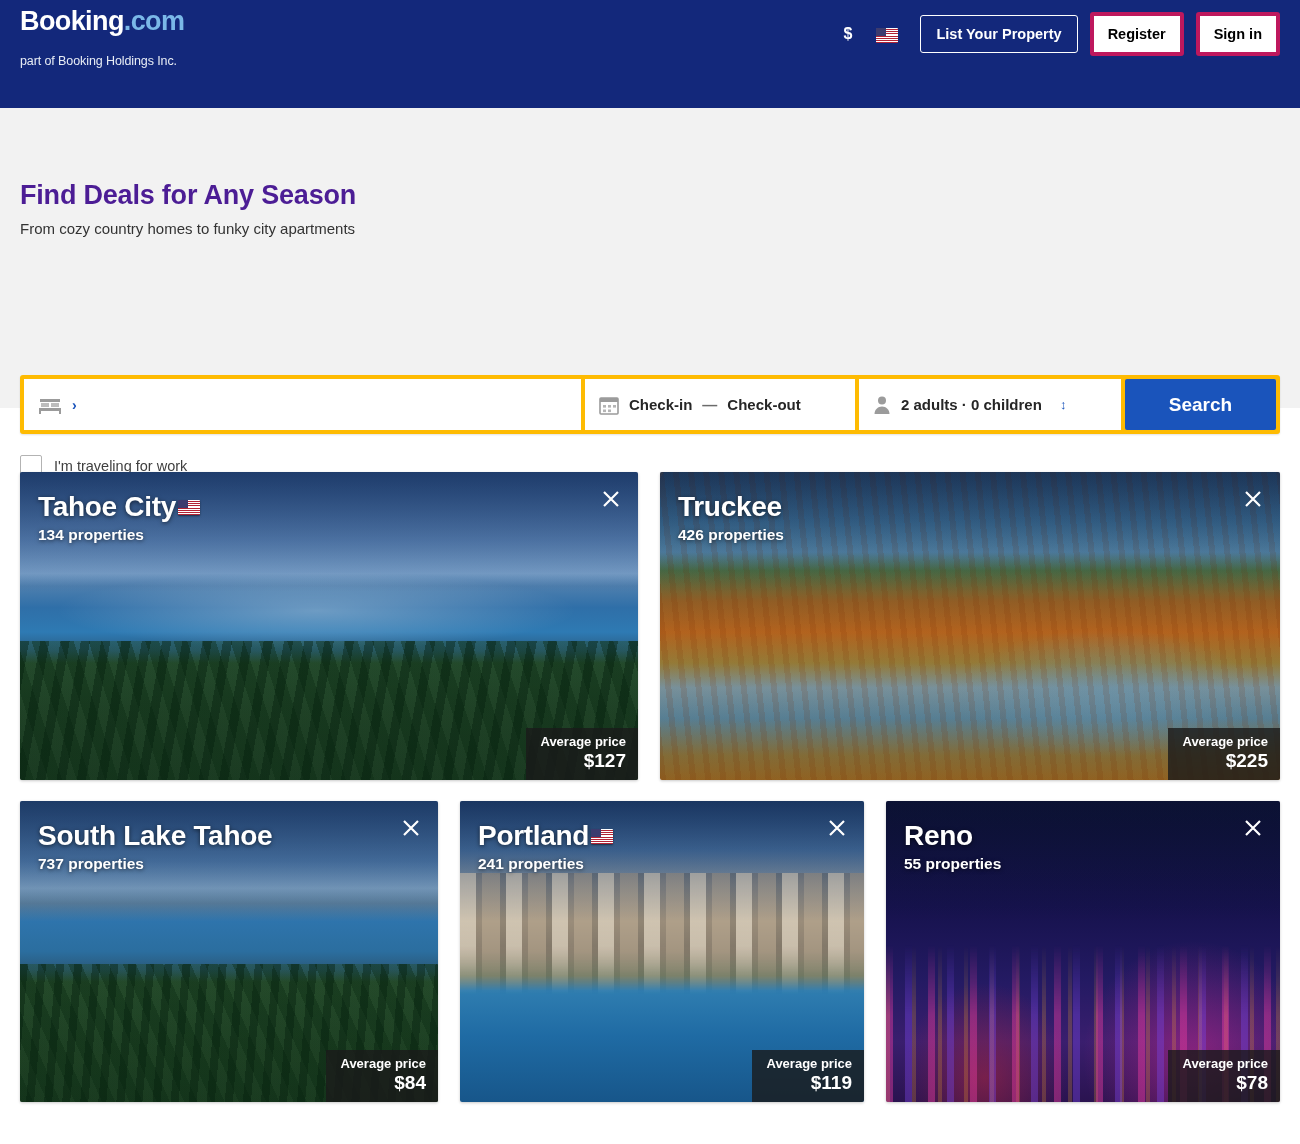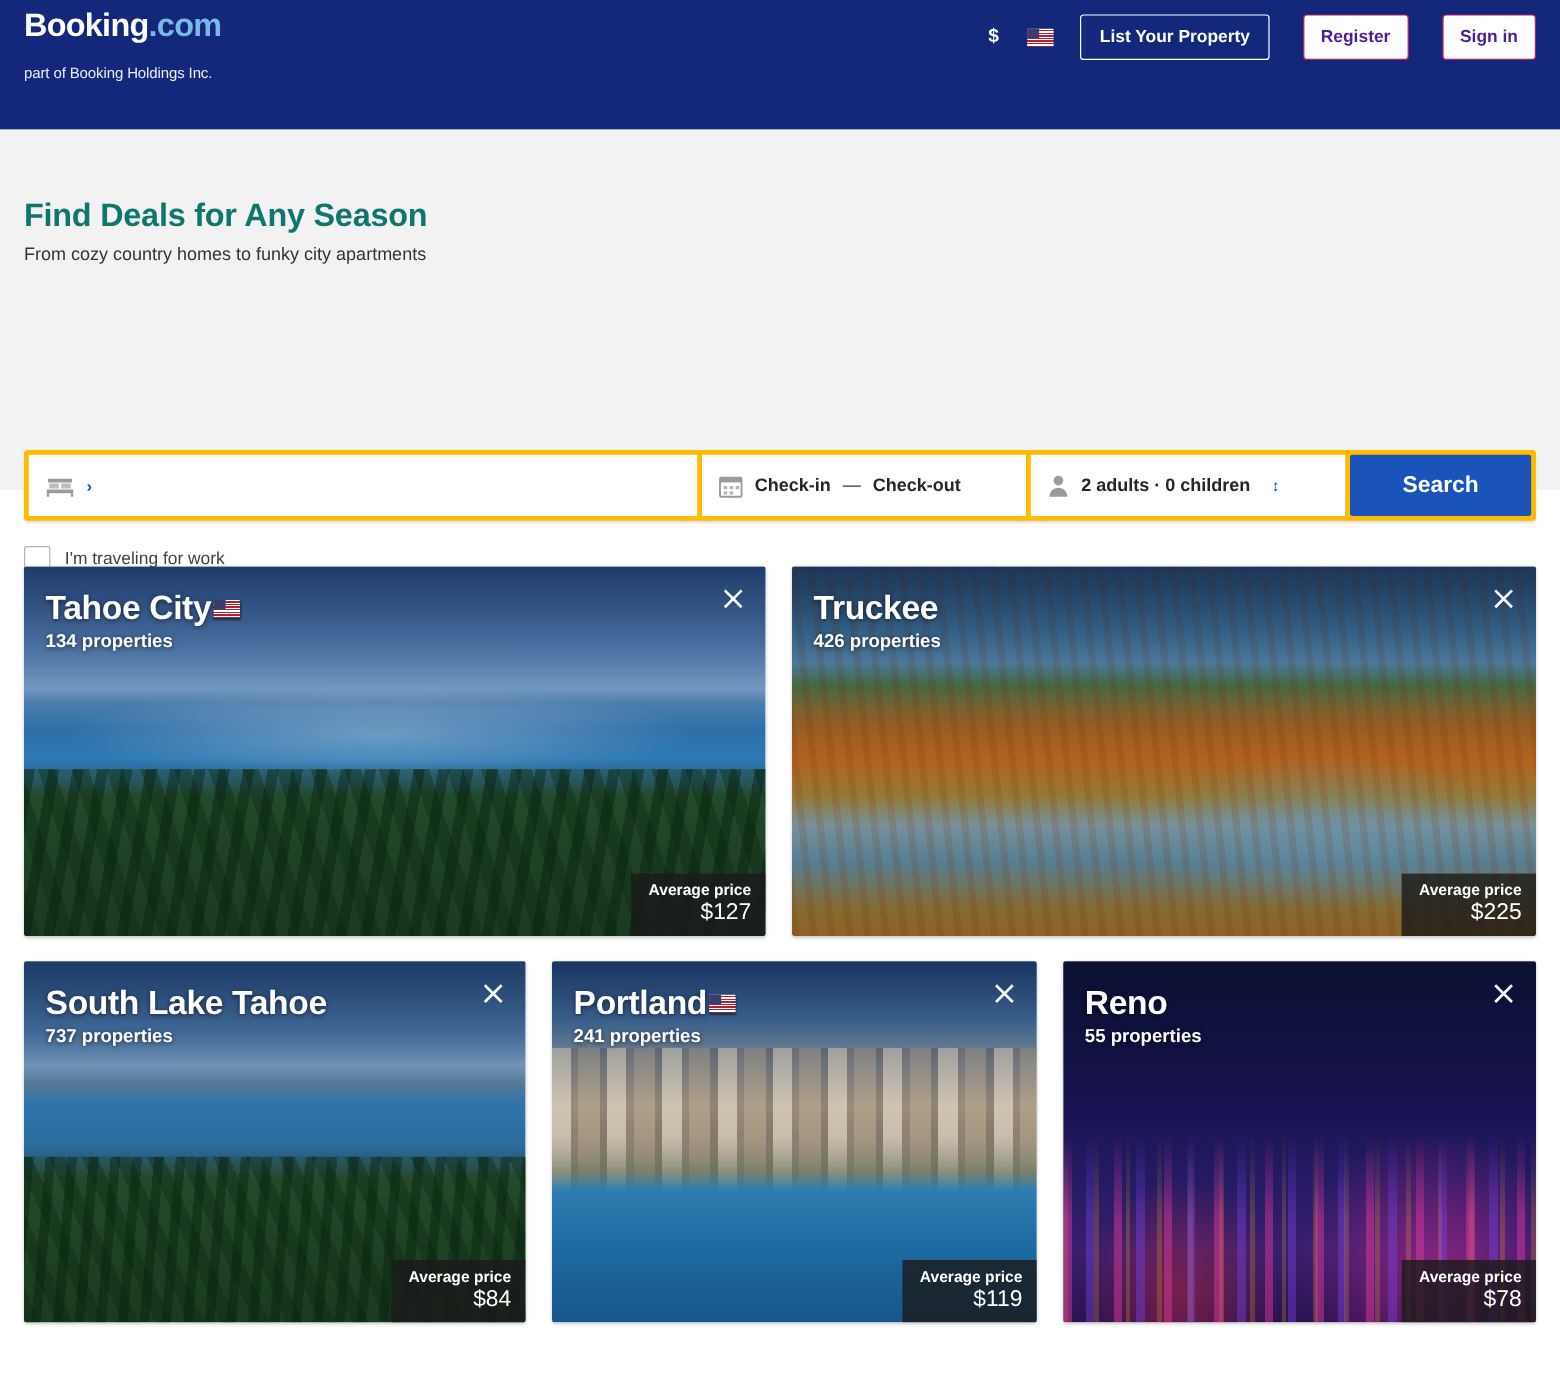--- a/index.html
+++ b/index.html
@@ -39,37 +39,37 @@
   .flag-box::before {
     content: ""; position: absolute; left: 0; top: 0; width: 10px; height: 8px; background: #3c3b6e;
   }
   .btn-outline {
     border: 1px solid #ffffff; color: #ffffff; background: transparent;
     font-size: 14.5px; font-weight: bold; padding: 10px 15px;
     border-radius: 3px; margin-left: 6px; cursor: pointer;
     font-family: "Liberation Sans", sans-serif;
   }
   .btn-white {
-    border: 1px solid #be185d; color: #4c1d95; background: #ffffff;
+    border: 4px solid #be185d; color: #000000; background: #ffffff;
     font-size: 14.5px; font-weight: bold; padding: 10px 14px;
-    border-radius: 3px; margin-left: 28px; cursor: pointer;
+    border-radius: 3px; margin-left: 12px; cursor: pointer;
     font-family: "Liberation Sans", sans-serif;
   }
 
   .nav { position: absolute; left: 20px; top: 68px; display: flex; align-items: center; }
   .nav-item {
     color: #ffffff; font-size: 15px; font-weight: bold;
     padding: 9px 16px; border-radius: 20px; cursor: pointer; white-space: nowrap;
   }
   .nav-item.active { background: #28397f; }
   .nav-item + .nav-item { margin-left: 22px; }
 
   
   .hero { background: #f2f2f2; height: 300px; position: relative; padding: 0 20px; }
-  .hero-title { font-size: 27px; font-weight: bold; color: #0f766e; padding-top: 56px; letter-spacing: -0.2px; }
+  .hero-title { font-size: 27px; font-weight: bold; color: #4c1d95; padding-top: 72px; letter-spacing: -0.2px; }
   .hero-sub { font-size: 15px; color: #333333; margin-top: 9px; }
 
   .searchbar {
     position: absolute; left: 20px; top: 267px; width: 1260px; height: 59px;
     display: flex; background: #febb02; border-radius: 3px; padding: 4px; gap: 4px;
     box-shadow: 0 1px 2px rgba(0,0,0,0.12);
   }
   .sb-field {
     background: #ffffff; display: flex; align-items: center;
     padding: 0 14px; gap: 10px; overflow: hidden;
@@ -131,21 +131,21 @@
   .card-close {
     position: absolute; right: 14px; top: 14px; z-index: 4;
     width: 26px; height: 26px; cursor: pointer;
   }
   .card-price {
     position: absolute; right: 0; bottom: 0; z-index: 3;
     background: rgba(26,26,26,0.80); color: #ffffff;
     padding: 6px 12px 8px 14px; text-align: right;
   }
   .price-label { font-size: 13px; font-weight: bold; line-height: 16px; }
-  .price-value { font-size: 19px; font-weight: normal; line-height: 22px; }
+  .price-value { font-size: 19px; font-weight: bold; line-height: 22px; }
 
   .flag-sm {
     display: inline-block; width: 22px; height: 15px;
     background:
       linear-gradient(#fff 0 7.2%, #b22234 7.2% 14.4%, #fff 14.4% 21.6%, #b22234 21.6% 28.8%,
       #fff 28.8% 36%, #b22234 36% 43.2%, #fff 43.2% 50.4%, #b22234 50.4% 57.6%,
       #fff 57.6% 64.8%, #b22234 64.8% 72%, #fff 72% 79.2%, #b22234 79.2% 86.4%,
       #fff 86.4% 93.2%, #b22234 93.2% 100%);
     position: relative; border-radius: 1px; box-shadow: 0 1px 2px rgba(0,0,0,0.5);
   }

